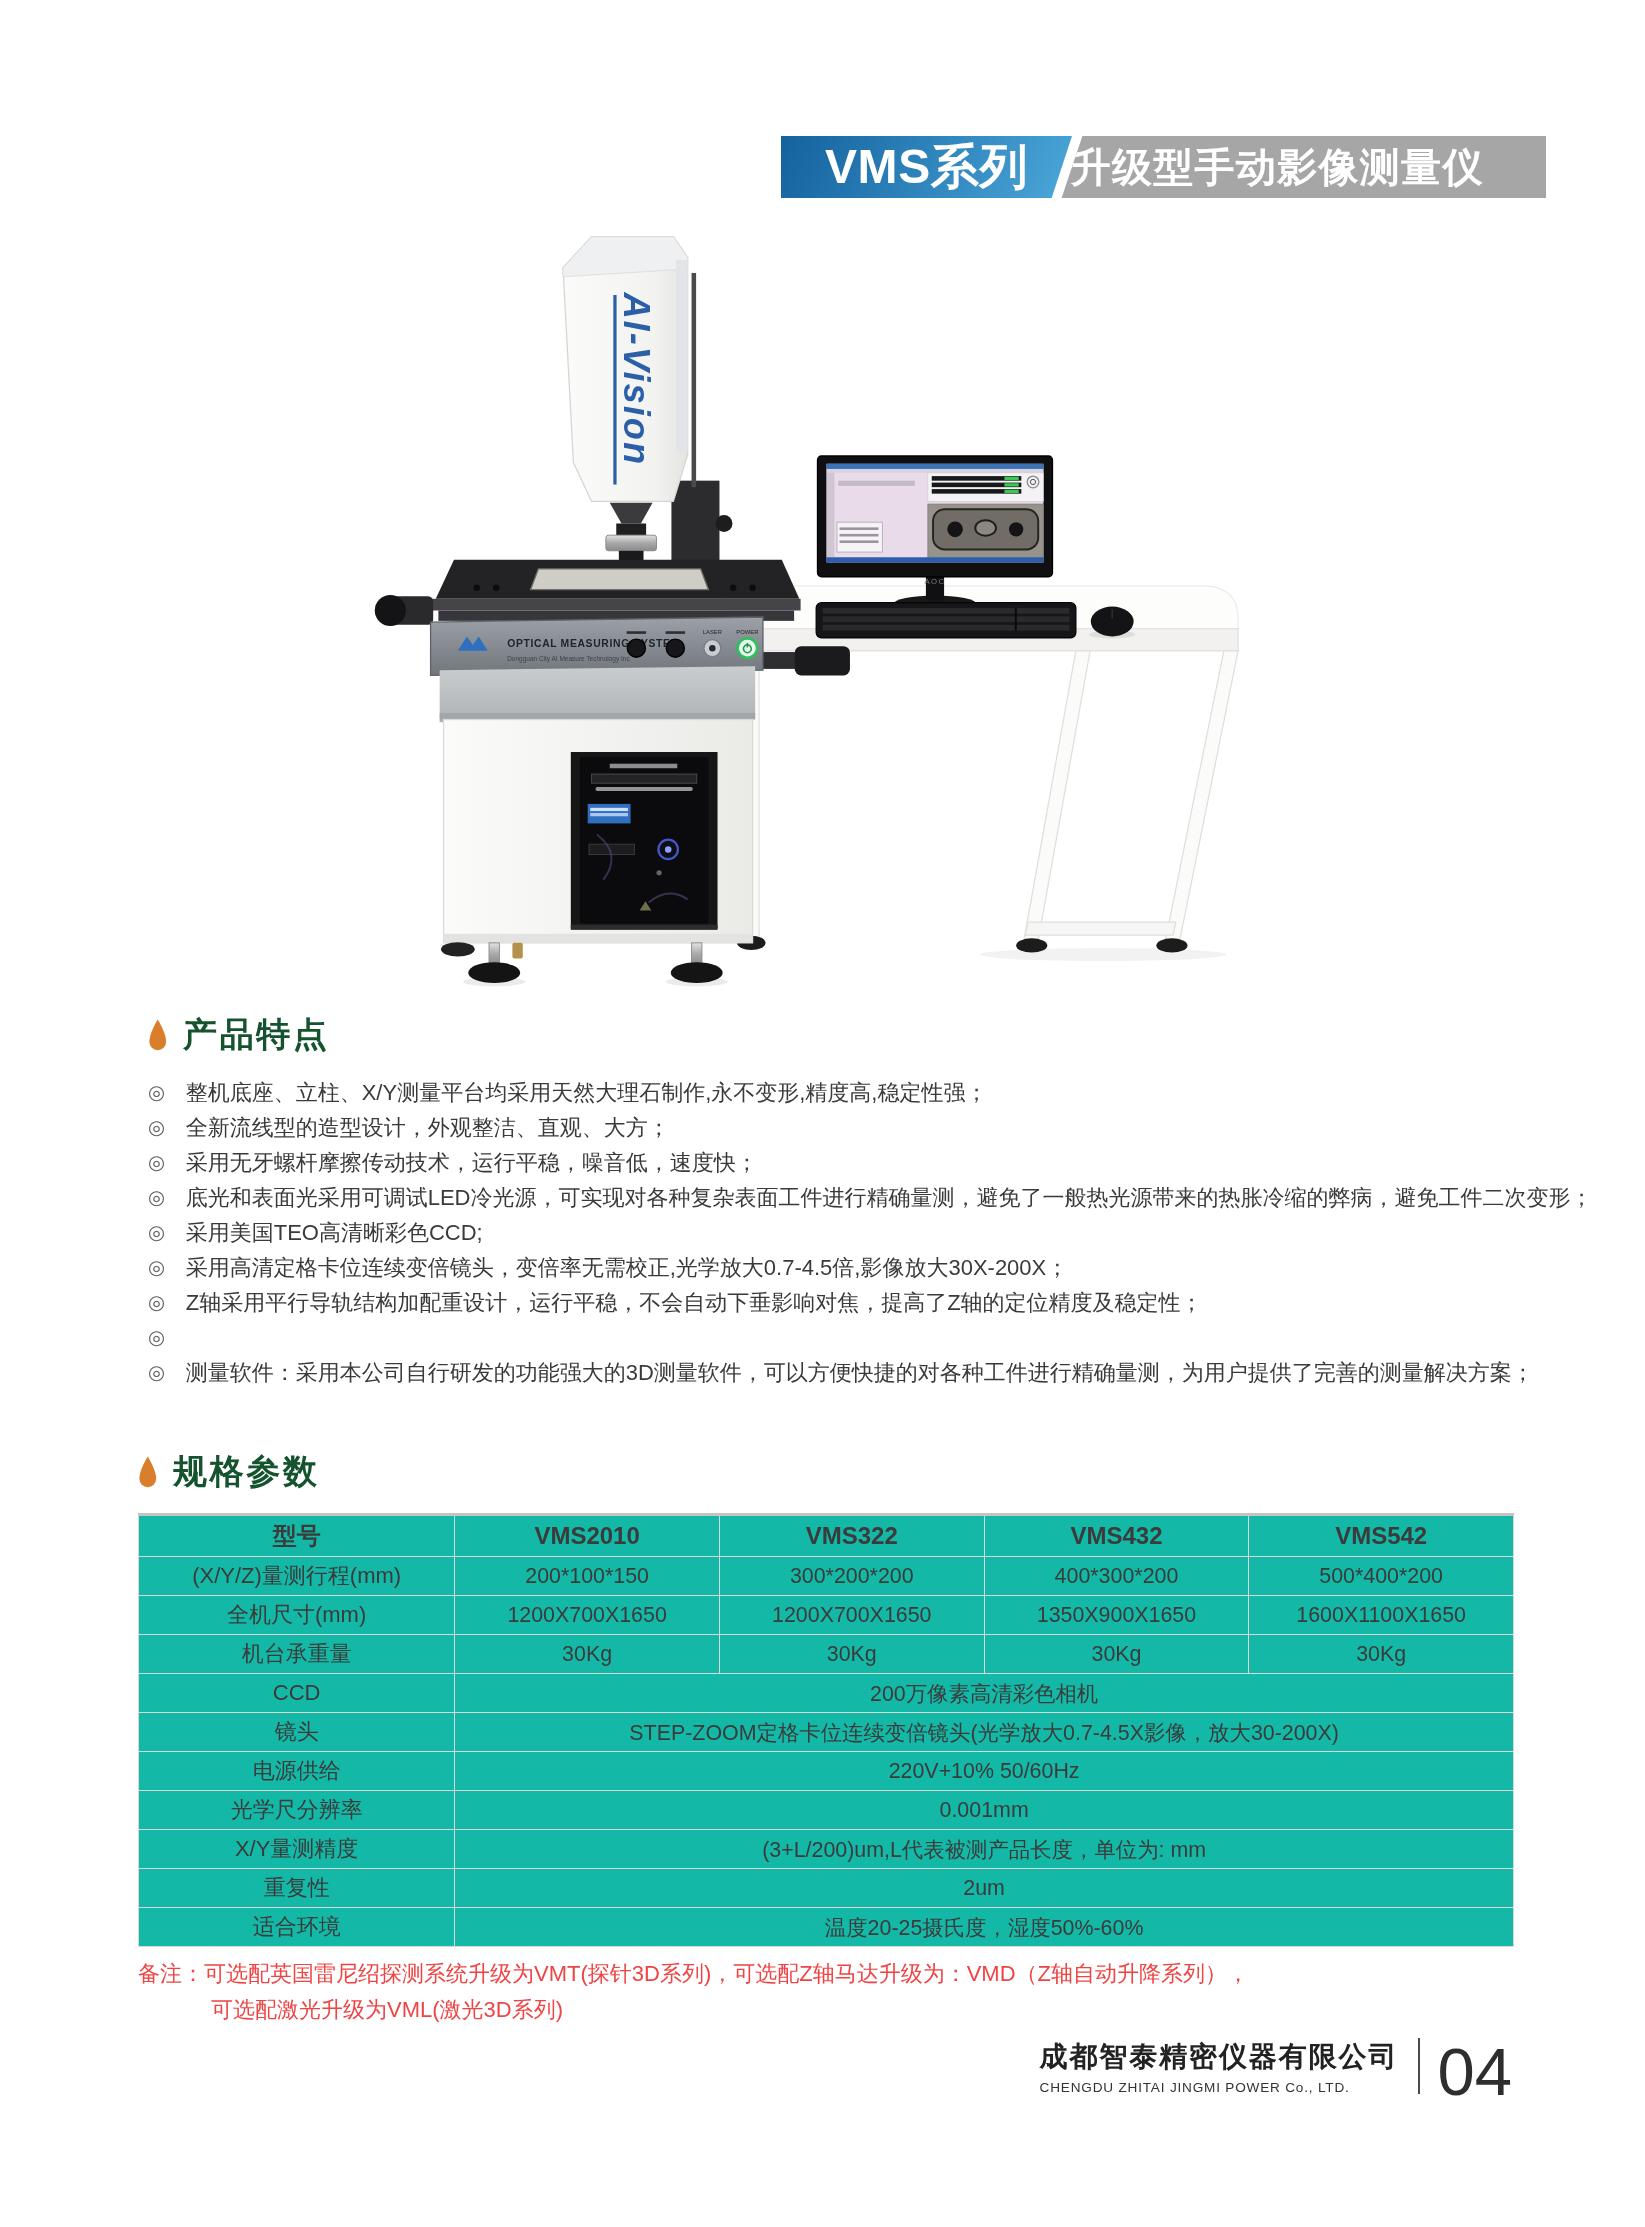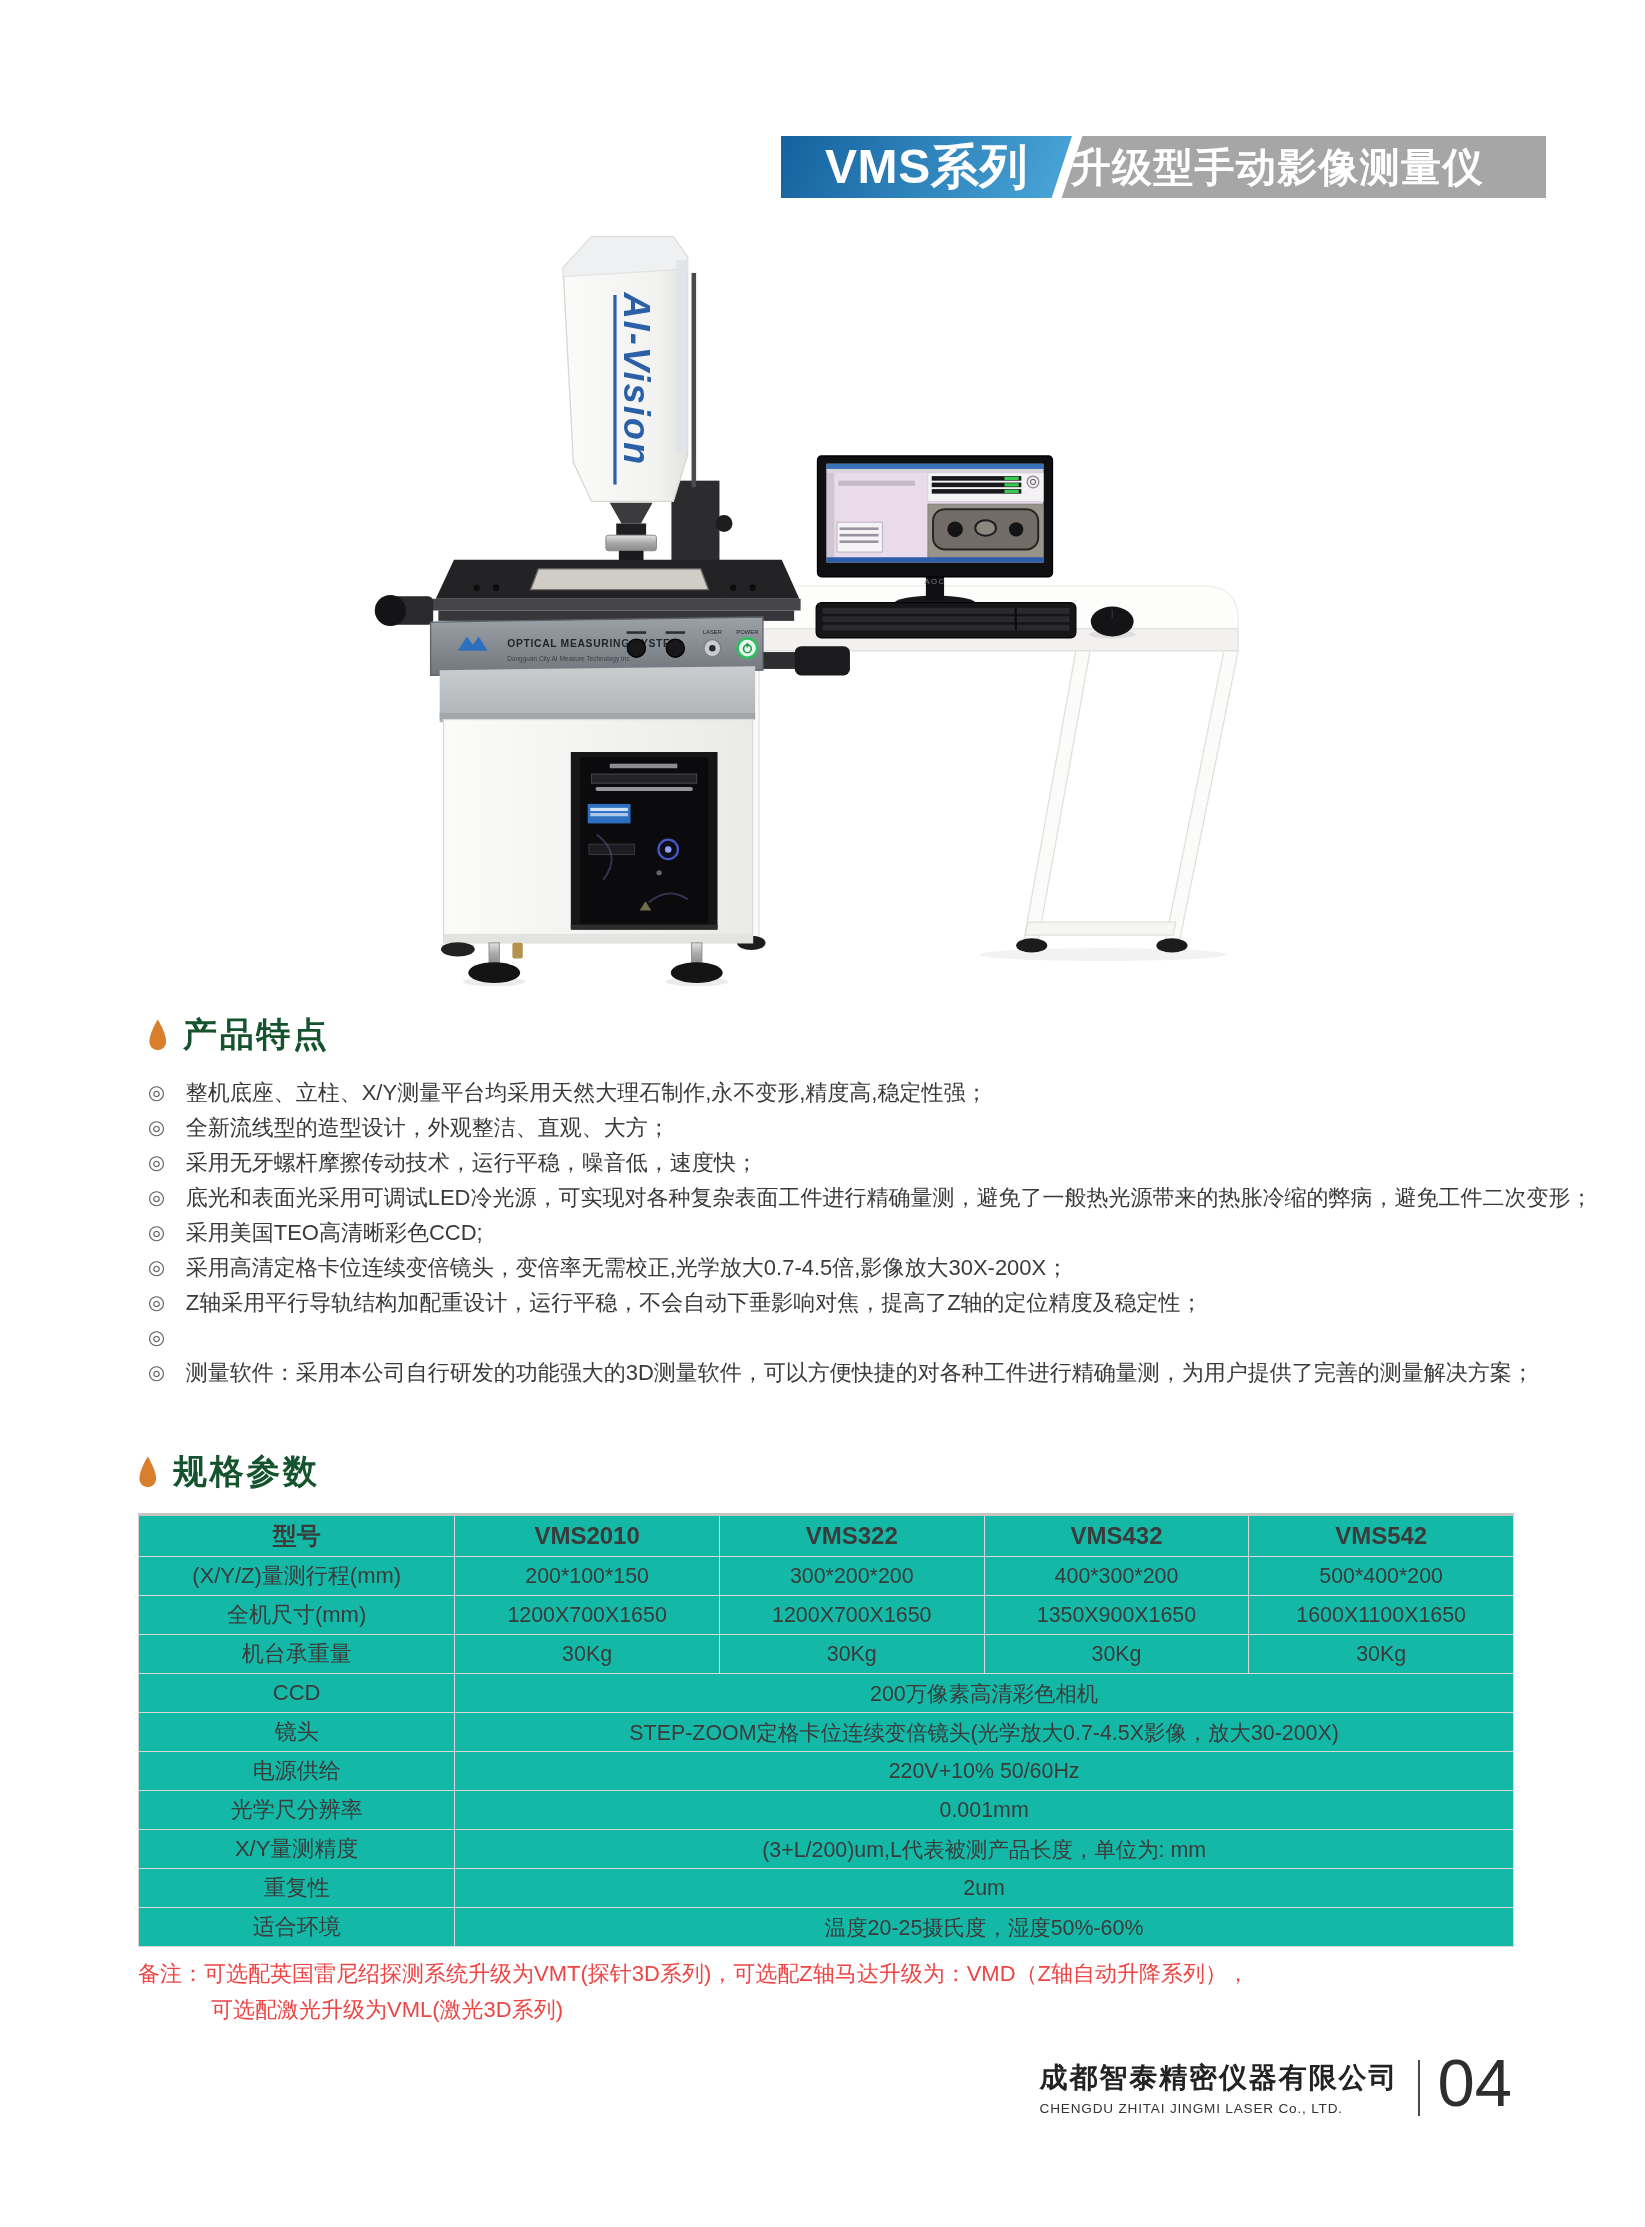--- a/index.html
+++ b/index.html
@@ -51,21 +51,21 @@
   }
   .spec-table th { height:40px; font-size:24px; font-weight:bold; }
   .spec-table td { height:38px; font-size:21.4px; }
   .spec-table td.lbl { font-size:22px;border-radius:17px; }
   .spec-table col.c0 { width:23%; }
   .spec-table col.cv { width:19.25%; }
   .note { margin:9px 0 0 0; font-size:22px; line-height:36px; color:#ef4444; }
   .note.line2 { margin-top:0; padding-left:73px; }
 
   
-  .footer { position:absolute; top:2038px; right:134px; height:78px; display:flex; align-items:flex-end; }
+  .footer { position:absolute; top:2038px; right:134px; height:78px; display:flex; align-items:flex-start; }
   .company { text-align:left; }
   .company-cn { font-size:28px; font-weight:bold; color:#222222; letter-spacing:1.9px; }
   .company-en { font-size:13.6px; color:#333333; letter-spacing:0.8px; margin-top:3.9px; }
   .footer .divider { width:2.6px; height:56px; background:#4a4a4a; margin:0 17px 0 19.5px; }
   .page-num { font-size:67px; color:#2e2e2e; line-height:1; }
 </style>
 </head>
 <body>
 
 <div class="page">
@@ -389,20 +389,20 @@
       </tbody>
     </table>
 
     <p class="note line1">备注：可选配英国雷尼绍探测系统升级为VMT(探针3D系列)，可选配Z轴马达升级为：VMD（Z轴自动升降系列），</p>
     <p class="note line2">可选配激光升级为VML(激光3D系列)</p>
   </section>
 
   <footer class="footer">
     <div class="company">
       <div class="company-cn">成都智泰精密仪器有限公司</div>
-      <div class="company-en">CHENGDU ZHITAI JINGMI LASER Co., LTD.</div>
+      <div class="company-en">CHENGDU ZHITAI JINGMI POWER Co., LTD.</div>
     </div>
     <div class="divider"></div>
     <div class="page-num">04</div>
   </footer>
 
 </div>
 
 
 </body></html>

